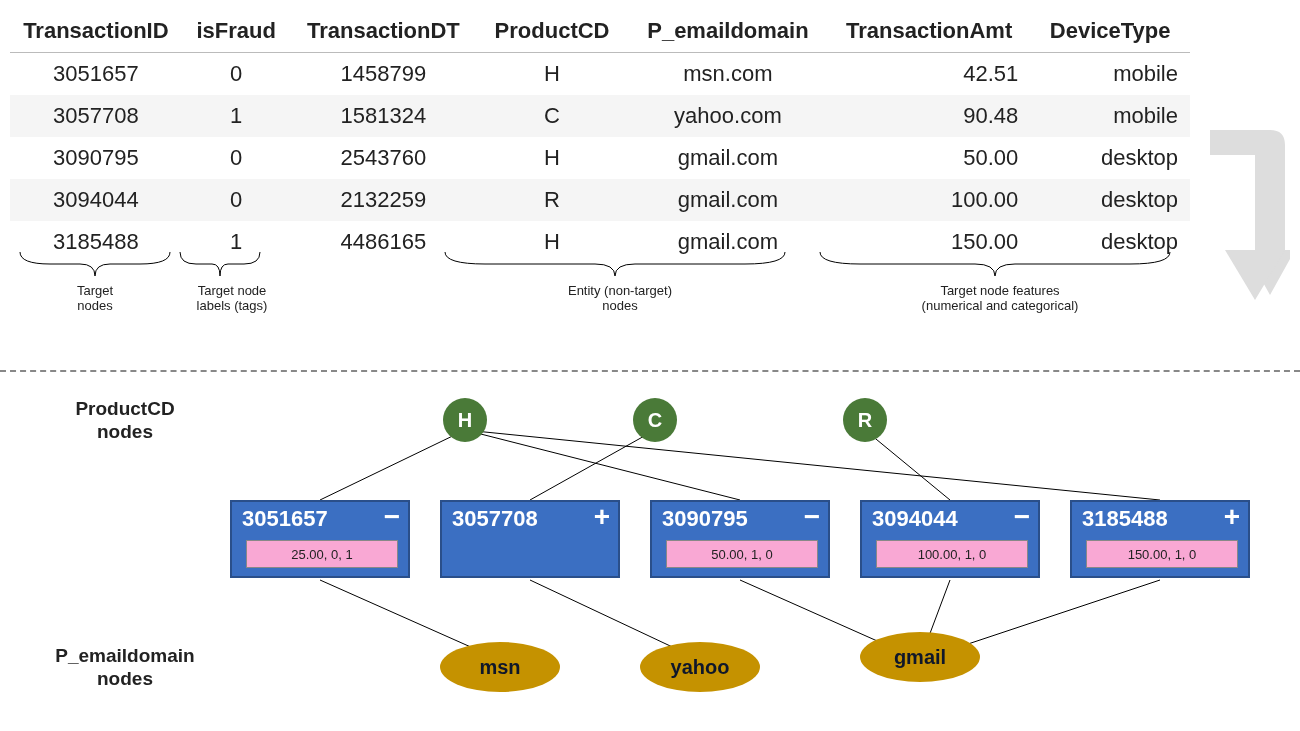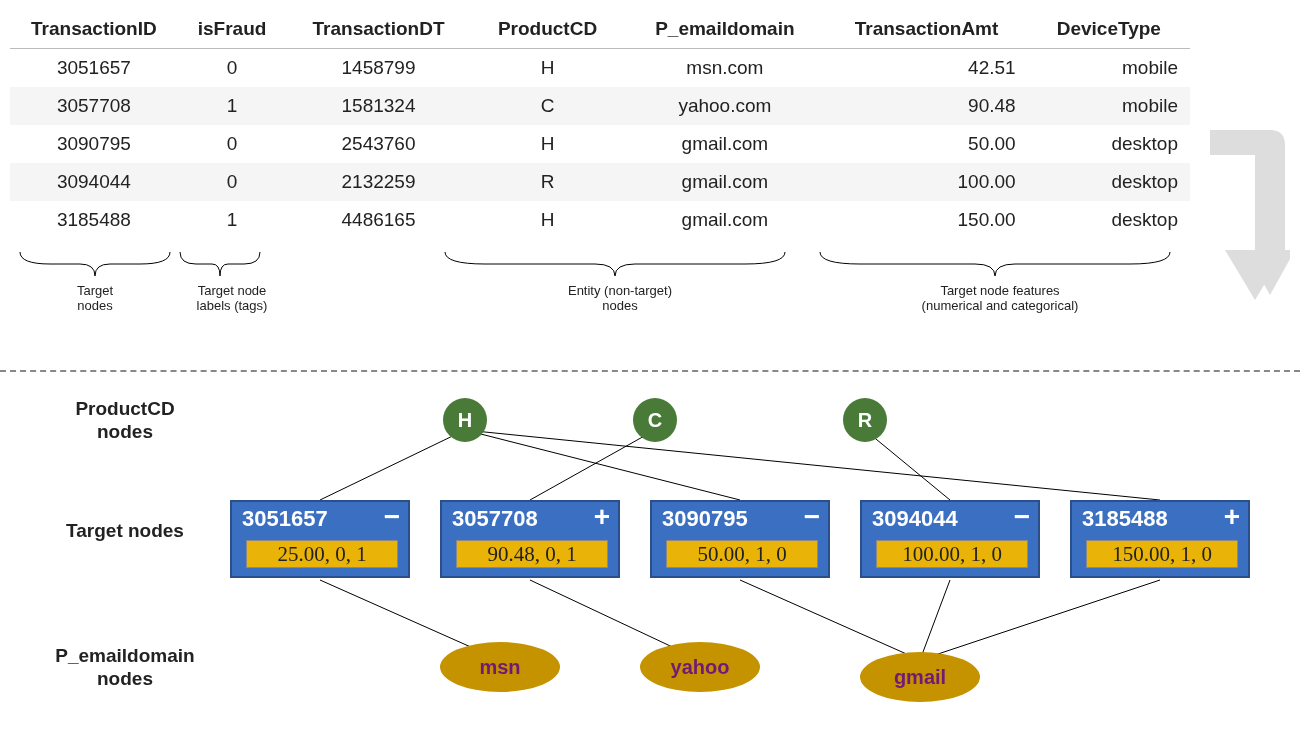--- a/index.html
+++ b/index.html
@@ -19,21 +19,21 @@
   .tbl {
     position: absolute;
     left: 10px;
     top: 10px;
     width: 1180px;
     border-collapse: collapse;
   }
   .tbl th, .tbl td {
     padding: 8px 12px;
     text-align: right;
-    font-size: 19px;
+    font-size: 22px;
   }
   .tbl th {
     text-align: left;
     font-weight: 700;
     border-bottom: 1px solid #bbb;
   }
   .tbl td:nth-child(1),
   .tbl td:nth-child(2),
   .tbl td:nth-child(3) { text-align: center; }
   .tbl td:nth-child(4),
@@ -104,21 +104,21 @@
     display: flex;
     align-items: center;
     justify-content: center;
   }
   .node-ellipse {
     position: absolute;
     width: 120px;
     height: 50px;
     border-radius: 50%;
     background: #c59200;
-    color: #701a75;
+    color: #0f172a;
     font-weight: 600;
     font-size: 20px;
     display: flex;
     align-items: center;
     justify-content: center;
   }
   .node-box {
     position: absolute;
     width: 180px;
     height: 78px;
@@ -142,24 +142,24 @@
     font-size: 28px;
     font-weight: 900;
     line-height: 22px;
   }
   .node-box .feat {
     position: absolute;
     left: 14px;
     top: 38px;
     width: 150px;
     height: 26px;
-    background: #eab308;
+    background: #f9a8d4;
     border: 1px solid #888;
-    font-family: Liberation Serif, serif;
-    font-size: 21px;
+    font-family: Liberation Sans, sans-serif;
+    font-size: 13px;
     display: flex;
     align-items: center;
     justify-content: center;
   }
   svg.edges {
     position: absolute;
     left: 0;
     top: 0;
     width: 1300px;
     height: 340px;
@@ -281,52 +281,50 @@
       <line x1="500" y1="280" x2="320" y2="200"></line>
 
       <line x1="700" y1="280" x2="530" y2="200"></line>
 
       <line x1="920" y1="280" x2="740" y2="200"></line>
       <line x1="920" y1="280" x2="950" y2="200"></line>
       <line x1="920" y1="280" x2="1160" y2="200"></line>
     </svg>
 
     <div class="row-label" style="left:60px; top:18px; width:130px;">ProductCD<br>nodes</div>
-    <div class="row-label" style="left:40px; top:140px; width:170px;">Target nodes</div>
     <div class="row-label" style="left:30px; top:265px; width:190px;">P_emaildomain<br>nodes</div>
 
     <div class="node-circle" style="left:443px; top:18px;">H</div>
     <div class="node-circle" style="left:633px; top:18px;">C</div>
     <div class="node-circle" style="left:843px; top:18px;">R</div>
 
     <div class="node-box" style="left:230px; top:120px;">
       <div class="tid">3051657</div>
       <div class="sign">−</div>
       <div class="feat">25.00, 0, 1</div>
     </div>
     <div class="node-box" style="left:440px; top:120px;">
       <div class="tid">3057708</div>
       <div class="sign">+</div>
-      <div class="feat">90.48, 0, 1</div>
     </div>
     <div class="node-box" style="left:650px; top:120px;">
       <div class="tid">3090795</div>
       <div class="sign">−</div>
       <div class="feat">50.00, 1, 0</div>
     </div>
     <div class="node-box" style="left:860px; top:120px;">
       <div class="tid">3094044</div>
       <div class="sign">−</div>
       <div class="feat">100.00, 1, 0</div>
     </div>
     <div class="node-box" style="left:1070px; top:120px;">
       <div class="tid">3185488</div>
       <div class="sign">+</div>
       <div class="feat">150.00, 1, 0</div>
     </div>
 
     <div class="node-ellipse" style="left:440px; top:262px;">msn</div>
     <div class="node-ellipse" style="left:640px; top:262px;">yahoo</div>
-    <div class="node-ellipse" style="left:860px; top:272px;">gmail</div>
+    <div class="node-ellipse" style="left:860px; top:252px;">gmail</div>
 
   </div>
 
 </div>
 
 </body></html>

